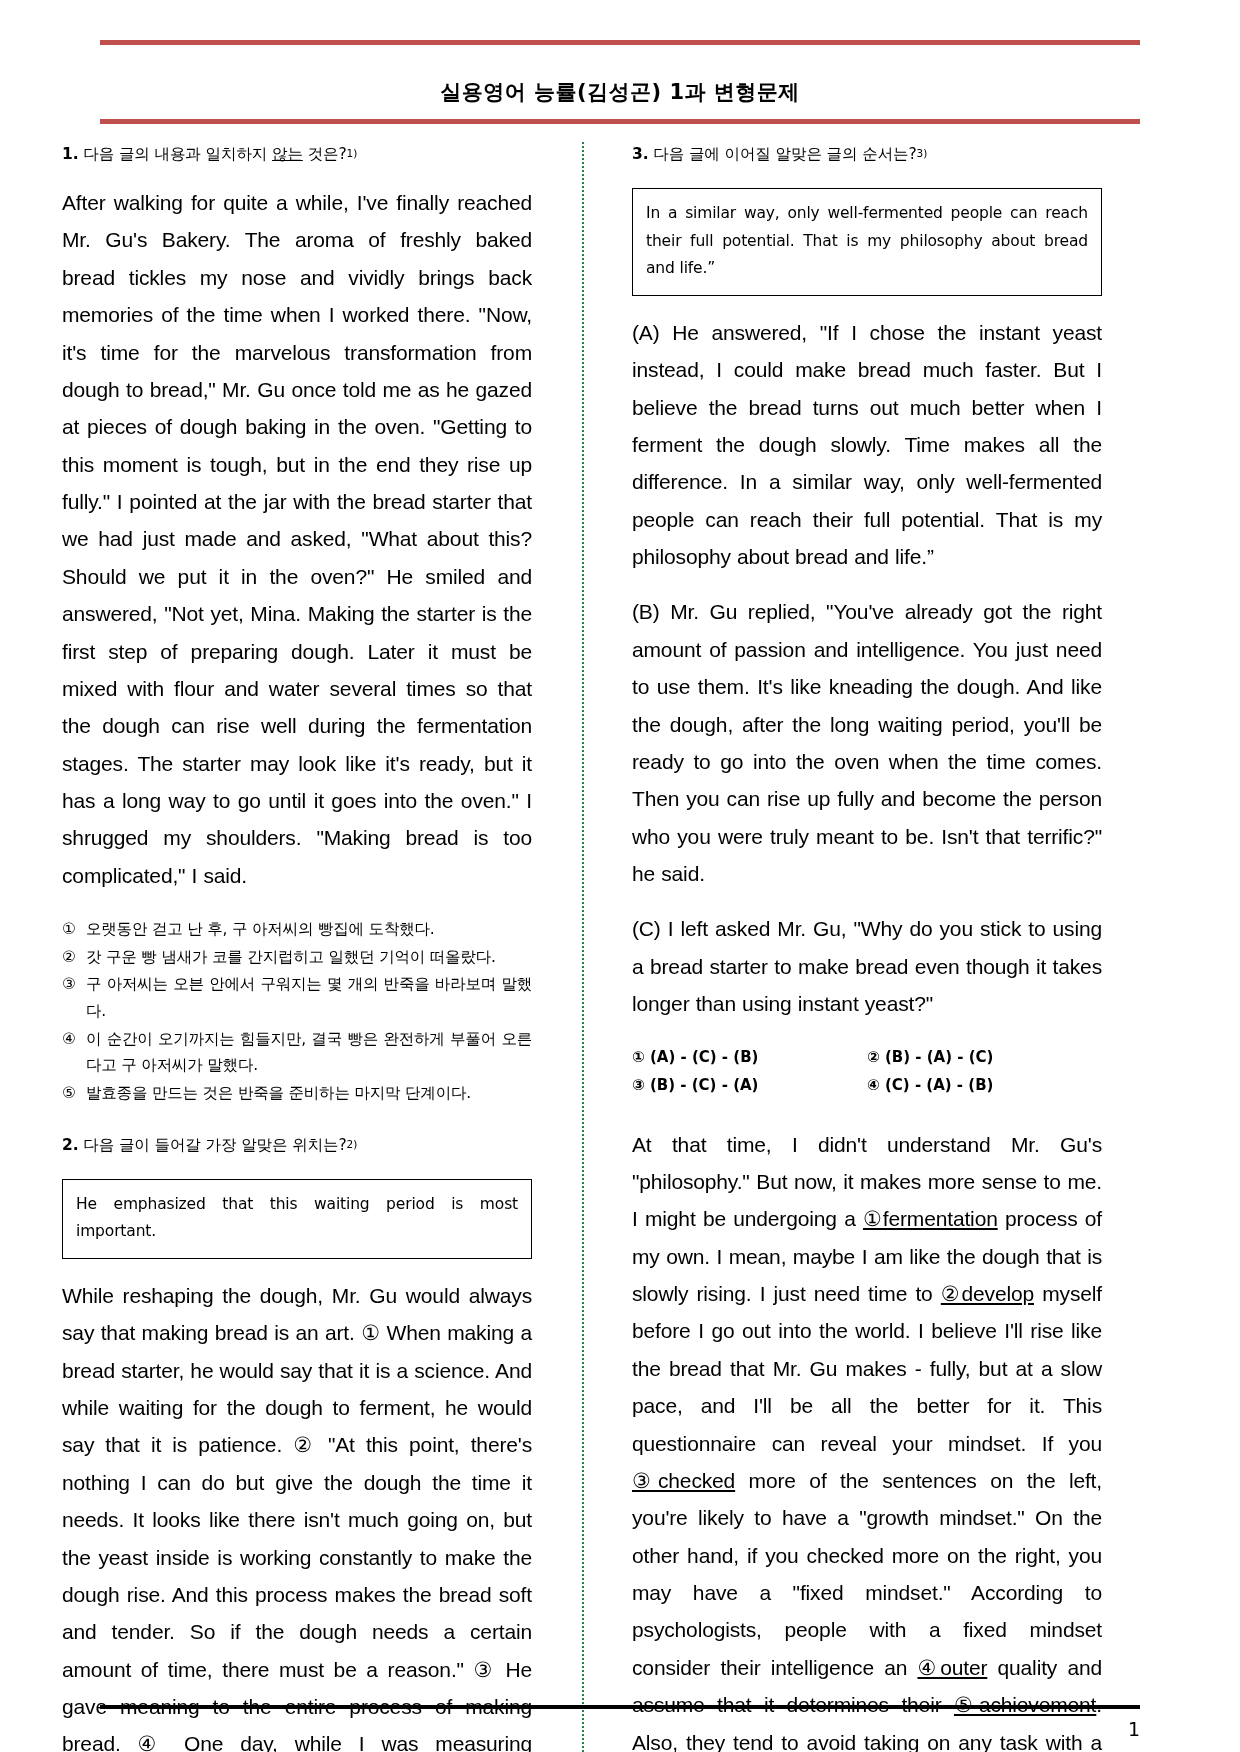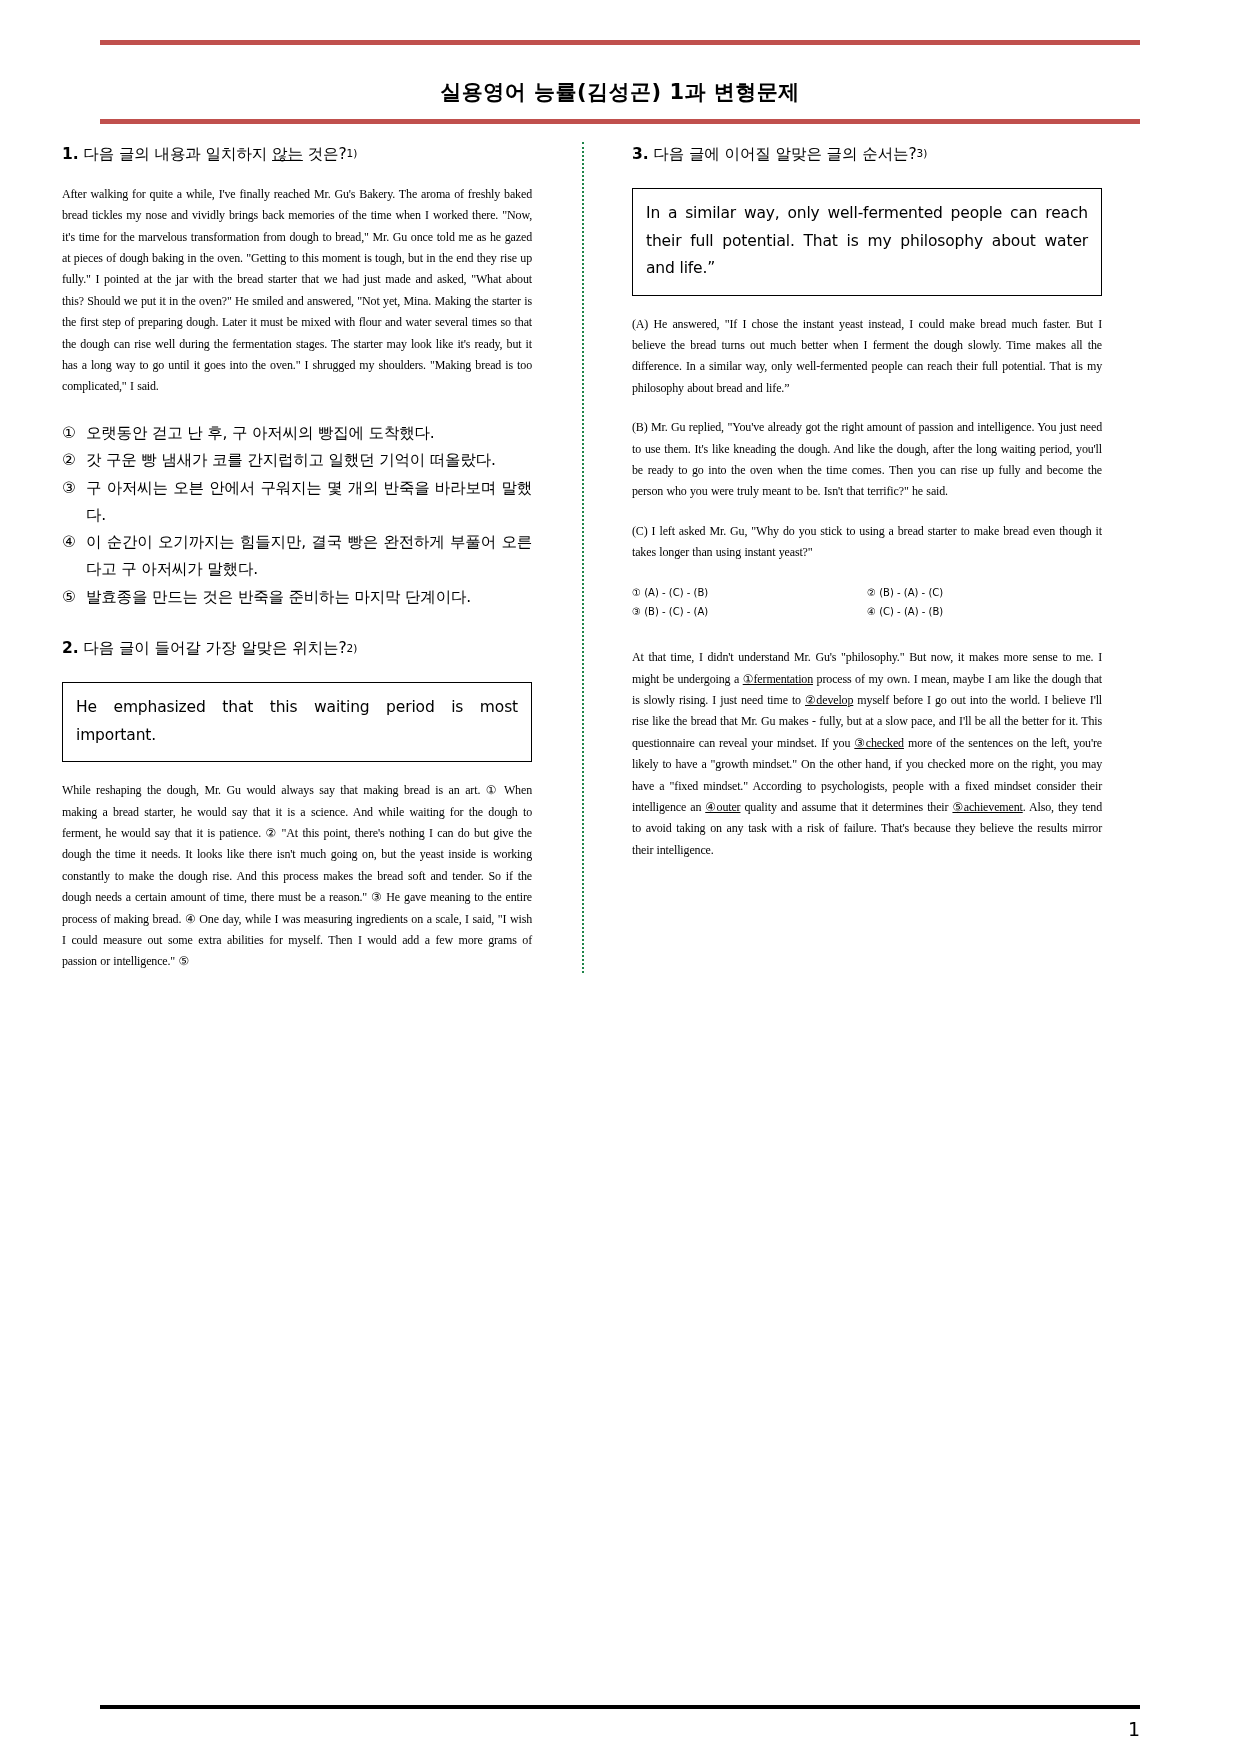--- a/index.html
+++ b/index.html
@@ -84,26 +84,26 @@
   .q-head .u { text-decoration: underline; }
   sup.fn {
     font-size: 10.5px;
     vertical-align: baseline;
     position: relative;
     top: -0.15em;
   }
 
   
   .passage {
-    font-size: 12px;
+    font-size: 21px;
     line-height: 1.78;
     text-align: justify;
     text-justify: inter-word;
     margin: 18px 0 0 0;
-    font-family: Liberation Serif, serif;
+    font-family: Liberation Sans, sans-serif;
     letter-spacing: -0.15px;
     word-spacing: 0.5px;
   }
   .passage .u { text-decoration: underline; }
 
   
   .boxed {
     border: 1.5px solid #000;
     padding: 11px 13px 12px 13px;
     font-size: 15.5px;
@@ -133,25 +133,26 @@
   }
   .choice .ctext {
     flex: 1;
     text-align: justify;
     text-justify: inter-word;
   }
 
   
   .choices-grid {
     margin: 20px 0 0 0;
-    font-size: 10px;
+    font-size: 15px;
     line-height: 1.9;
     font-family: "DejaVu Sans", sans-serif;
     display: flex;
     flex-wrap: wrap;
+    font-weight: bold;
   }
   .choices-grid .gitem {
     width: 50%;
     white-space: nowrap;
   }
   .choices-grid .gitem.full { width: 100%; }
 
   
   .footer {
     position: absolute;
@@ -226,21 +227,21 @@
 
     </div>
 
     <div class="col-divider"></div>
 
     <div class="col">
 
       <div>
         <div class="q-head"><span class="qnum">3.</span><span> 다음 글에 이어질 알맞은 글의 순서는?</span><sup class="fn">3)</sup></div>
 
-        <div class="boxed">In a similar way, only well-fermented people can reach their full potential. That is my philosophy about water and life.”</div>
+        <div class="boxed">In a similar way, only well-fermented people can reach their full potential. That is my philosophy about bread and life.”</div>
 
         <div class="passage">(A) He answered, "If I chose the instant yeast instead, I could make bread much faster. But I believe the bread turns out much better when I ferment the dough slowly. Time makes all the difference. In a similar way, only well-fermented people can reach their full potential. That is my philosophy about bread and life.”</div>
         <div class="passage">(B) Mr. Gu replied, "You've already got the right amount of passion and intelligence. You just need to use them. It's like kneading the dough. And like the dough, after the long waiting period, you'll be ready to go into the oven when the time comes. Then you can rise up fully and become the person who you were truly meant to be. Isn't that terrific?" he said.</div>
         <div class="passage">(C) I left asked Mr. Gu, "Why do you stick to using a bread starter to make bread even though it takes longer than using instant yeast?"</div>
 
         <div class="choices-grid">
           <div class="gitem"><span>①</span>
             <span>(A) - (C) - (B)</span></div>
           <div class="gitem"><span>②</span>
             <span>(B) - (A) - (C)</span></div>

